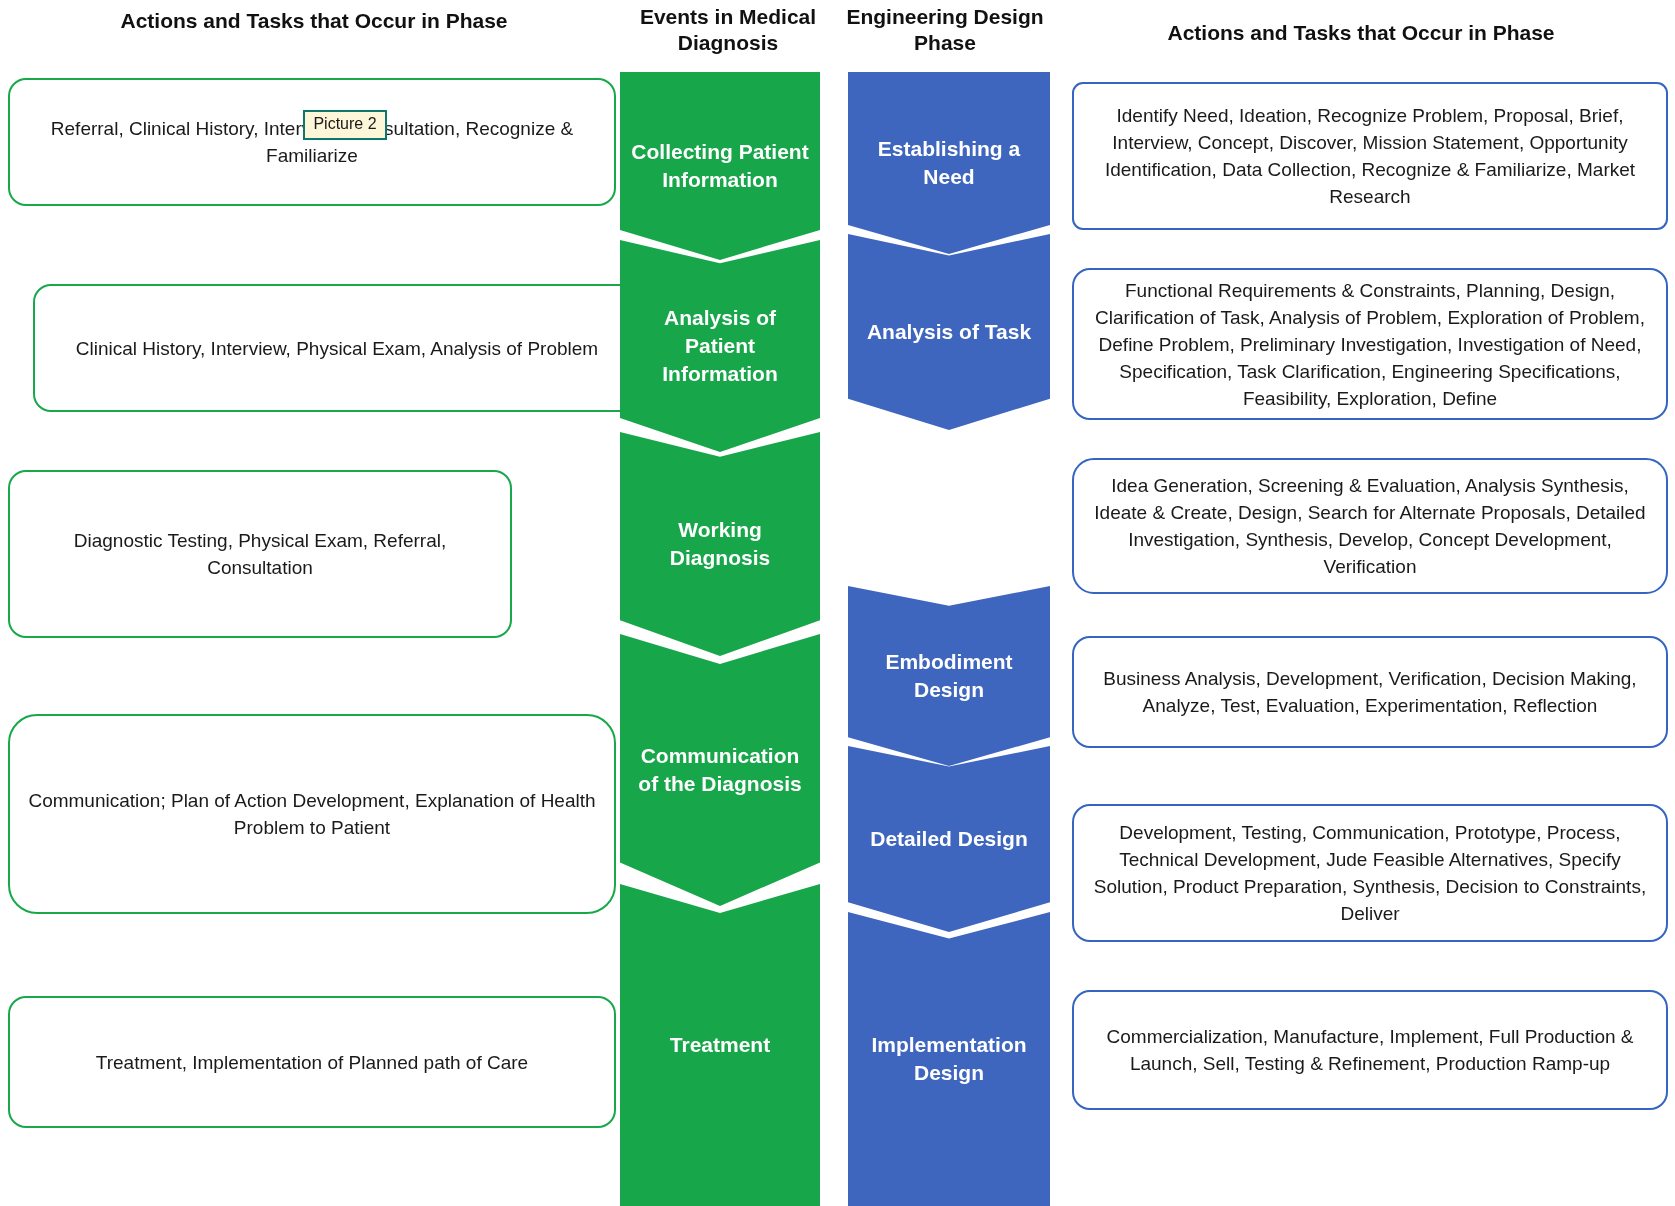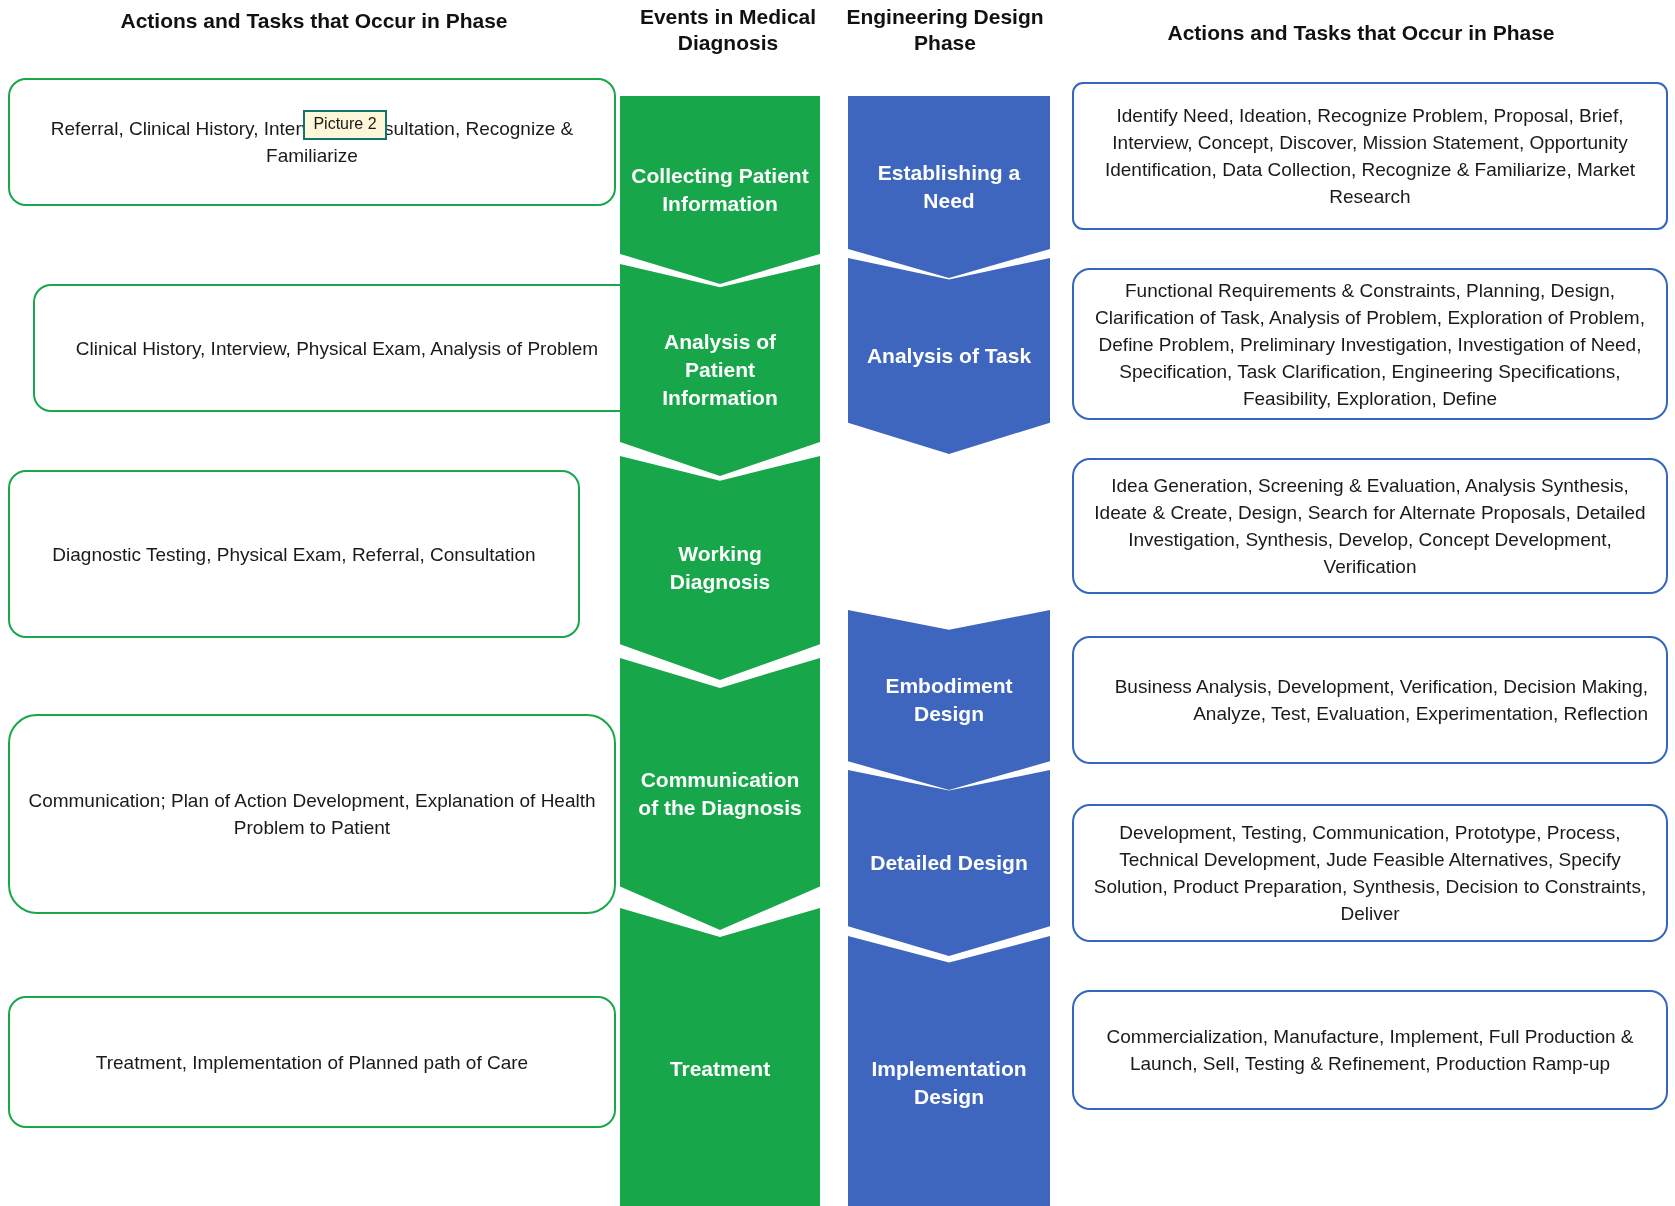--- a/index.html
+++ b/index.html
@@ -66,21 +66,20 @@
     display: flex;
     align-items: center;
     justify-content: center;
     text-align: center;
     color: #ffffff;
     font-weight: bold;
     font-size: 21px;
     line-height: 28px;
     padding: 0 8px;
     box-sizing: border-box;
-    margin-top: 24px;
   }
   .chev.green { background: #17a64a; }
   .chev.blue  { background: #3f66bf; }
 
   
   .chev.notched {
     clip-path: polygon(0 0, 50% 11%, 100% 0, 100% 84%, 50% 100%, 0 84%);
   }
   .chev.first {
     clip-path: polygon(0 0, 100% 0, 100% 84%, 50% 100%, 0 84%);
@@ -115,21 +114,21 @@
   <div class="col-header" id="hdr-eng">Engineering Design Phase</div>
   <div class="col-header" id="hdr-right">Actions and Tasks that Occur in Phase</div>
 </div>
 
 <div class="rbox green" style="left:8px; top:78px; width:608px; height:128px;">
   <span>Referral, Clinical History, Interview, Consultation, Recognize &amp; Familiarize</span>
 </div>
 <div class="rbox green" style="left:8px; top:284px; width:608px; height:128px;margin-left:25px;">
   <span>Clinical History, Interview, Physical Exam, Analysis of Problem</span>
 </div>
-<div class="rbox green" style="left:8px; top:470px; width:572px; height:168px;">
+<div class="rbox green" style="left:8px; top:470px; width:504px; height:168px;">
   <span>Diagnostic Testing, Physical Exam, Referral, Consultation</span>
 </div>
 <div class="rbox green" style="left:8px; top:714px; width:608px; height:200px;border-radius:29px;">
   <span>Communication; Plan of Action Development, Explanation of Health Problem to Patient</span>
 </div>
 <div class="rbox green" style="left:8px; top:996px; width:608px; height:132px;">
   <span>Treatment, Implementation of Planned path of Care</span>
 </div>
 
 <div class="chev-col" style="left:620px; top:72px; width:200px; height:1134px;">
@@ -167,24 +166,24 @@
     <span class="chev-label">Implementation Design</span>
   </div>
 </div>
 
 <div class="rbox blue" style="left:1072px; top:82px; width:596px; height:148px;border-radius:11px;">
   <span>Identify Need, Ideation, Recognize Problem, Proposal, Brief, Interview, Concept, Discover, Mission Statement, Opportunity Identification, Data Collection, Recognize &amp; Familiarize, Market Research</span>
 </div>
 <div class="rbox blue" style="left:1072px; top:268px; width:596px; height:152px;">
   <span>Functional Requirements &amp; Constraints, Planning, Design, Clarification of Task, Analysis of Problem, Exploration of Problem, Define Problem, Preliminary Investigation, Investigation of Need, Specification, Task Clarification, Engineering Specifications, Feasibility, Exploration, Define</span>
 </div>
-<div class="rbox blue" style="left:1072px; top:458px; width:596px; height:136px;">
+<div class="rbox blue" style="left:1072px; top:458px; width:596px; height:136px;border-radius:22px;">
   <span>Idea Generation, Screening &amp; Evaluation, Analysis Synthesis, Ideate &amp; Create, Design, Search for Alternate Proposals, Detailed Investigation, Synthesis, Develop, Concept Development, Verification</span>
 </div>
-<div class="rbox blue" style="left:1072px; top:636px; width:596px; height:128px;text-align:right;">
+<div class="rbox blue" style="left:1072px; top:636px; width:596px; height:112px;">
   <span>Business Analysis, Development, Verification, Decision Making, Analyze, Test, Evaluation, Experimentation, Reflection</span>
 </div>
 <div class="rbox blue" style="left:1072px; top:804px; width:596px; height:138px;">
   <span>Development, Testing, Communication, Prototype, Process, Technical Development, Jude Feasible Alternatives, Specify Solution, Product Preparation, Synthesis, Decision to Constraints, Deliver</span>
 </div>
 <div class="rbox blue" style="left:1072px; top:990px; width:596px; height:120px;">
   <span>Commercialization, Manufacture, Implement, Full Production &amp; Launch, Sell, Testing &amp; Refinement, Production Ramp-up</span>
 </div>
 
 <div id="picture-tag">Picture 2</div>

